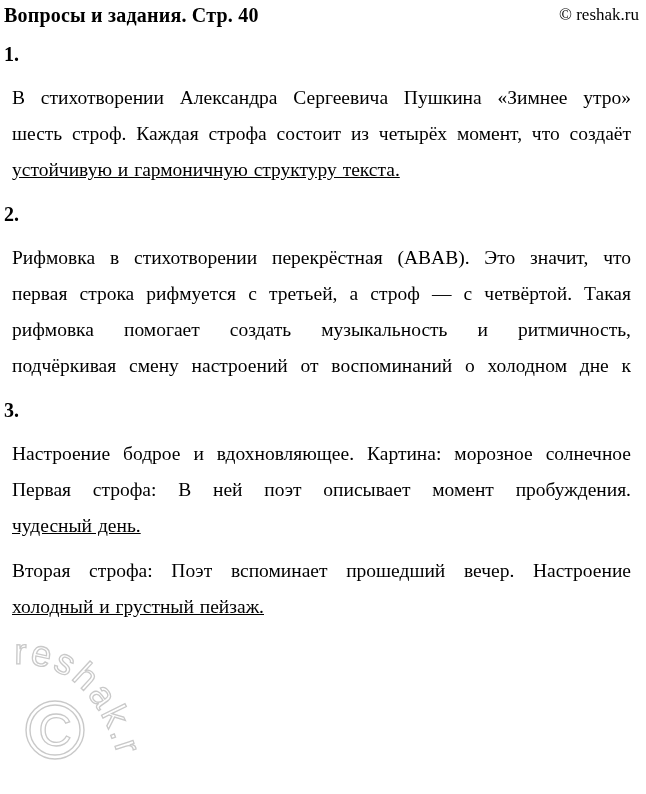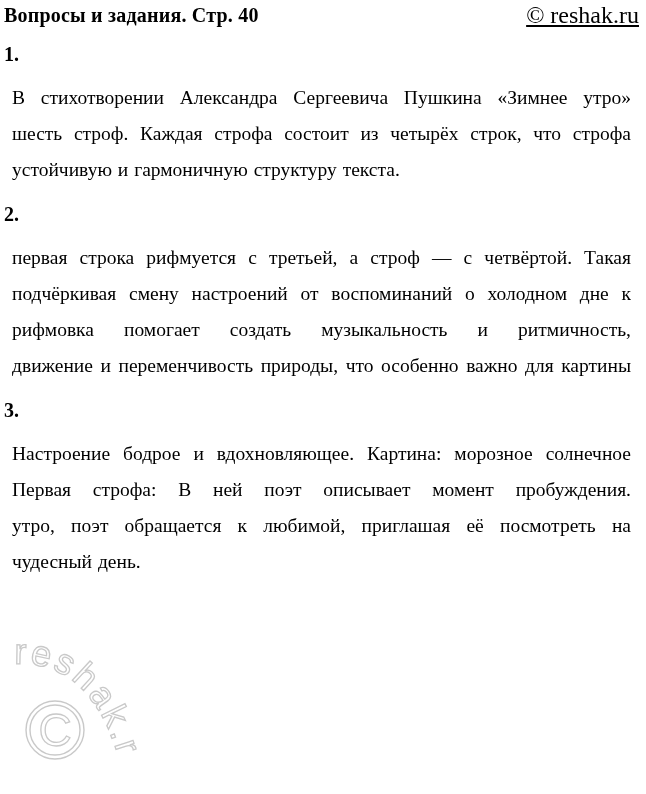--- a/index.html
+++ b/index.html
@@ -22,41 +22,40 @@
     justify-content: space-between;
     align-items: center;
     line-height: 26px;
   }
   .doc-title {
     font-weight: bold;
     font-size: 20px;
     letter-spacing: 0.2px;
   }
   .copyright {
-    font-size: 24px;
+    font-size: 17px;
     font-weight: normal;
-    text-decoration: underline;
   }
   .sec-num {
     font-weight: bold;
     font-size: 20px;
     line-height: 36px;
     margin: 8px 0 4px 0;
   }
   .para { margin: 8px; }
   .para + .para { margin-top: 9px; }
   .line {
     font-size: 19.5px;
     line-height: 36px;
     text-align: justify;
     text-align-last: justify;
     word-spacing: 1px;
     white-space: normal;
   }
-  .line.last { text-align-last: left; }
+  .line.last { text-align-last: left; text-decoration: underline; }
   .watermark {
     position: absolute;
     left: 0; top: 618px;
     z-index: 0;
     pointer-events: none;
   }
   .wm-stroke {
     fill: none;
     stroke: #c9c9c9;
     stroke-width: 1.4;
@@ -98,41 +97,42 @@
 
     <div class="header-row">
       <span class="doc-title">Вопросы и задания. Стр. 40</span>
       <span class="copyright">© reshak.ru</span>
     </div>
 
     <div>
       <div class="sec-num">1.</div>
       <div class="para">
         <div class="line">В стихотворении Александра Сергеевича Пушкина «Зимнее утро»</div>
-        <div class="line">шесть строф. Каждая строфа состоит из четырёх строк, что строфа</div>
+        <div class="line">шесть строф. Каждая строфа состоит из четырёх момент, что создаёт</div>
         <div class="line last">устойчивую и гармоничную структуру текста.</div>
       </div>
     </div>
 
     <div>
       <div class="sec-num">2.</div>
       <div class="para">
+        <div class="line">Рифмовка в стихотворении перекрёстная (ABAB). Это значит, что</div>
         <div class="line">первая строка рифмуется с третьей, а строф — с четвёртой. Такая</div>
+        <div class="line">рифмовка помогает создать музыкальность и ритмичность,</div>
         <div class="line">подчёркивая смену настроений от воспоминаний о холодном дне к</div>
-        <div class="line">рифмовка помогает создать музыкальность и ритмичность,</div>
-        <div class="line">движение и переменчивость природы, что особенно важно для картины</div>
       </div>
     </div>
 
     <div>
       <div class="sec-num">3.</div>
       <div class="para">
         <div class="line">Настроение бодрое и вдохновляющее. Картина: морозное солнечное</div>
         <div class="line">Первая строфа: В ней поэт описывает момент пробуждения.</div>
-        <div class="line">утро, поэт обращается к любимой, приглашая её посмотреть на</div>
         <div class="line last">чудесный день.</div>
       </div>
       <div class="para">
+        <div class="line">Вторая строфа: Поэт вспоминает прошедший вечер. Настроение</div>
+        <div class="line last">холодный и грустный пейзаж.</div>
       </div>
     </div>
 
   </div>
 </div>
 
 </body></html>

